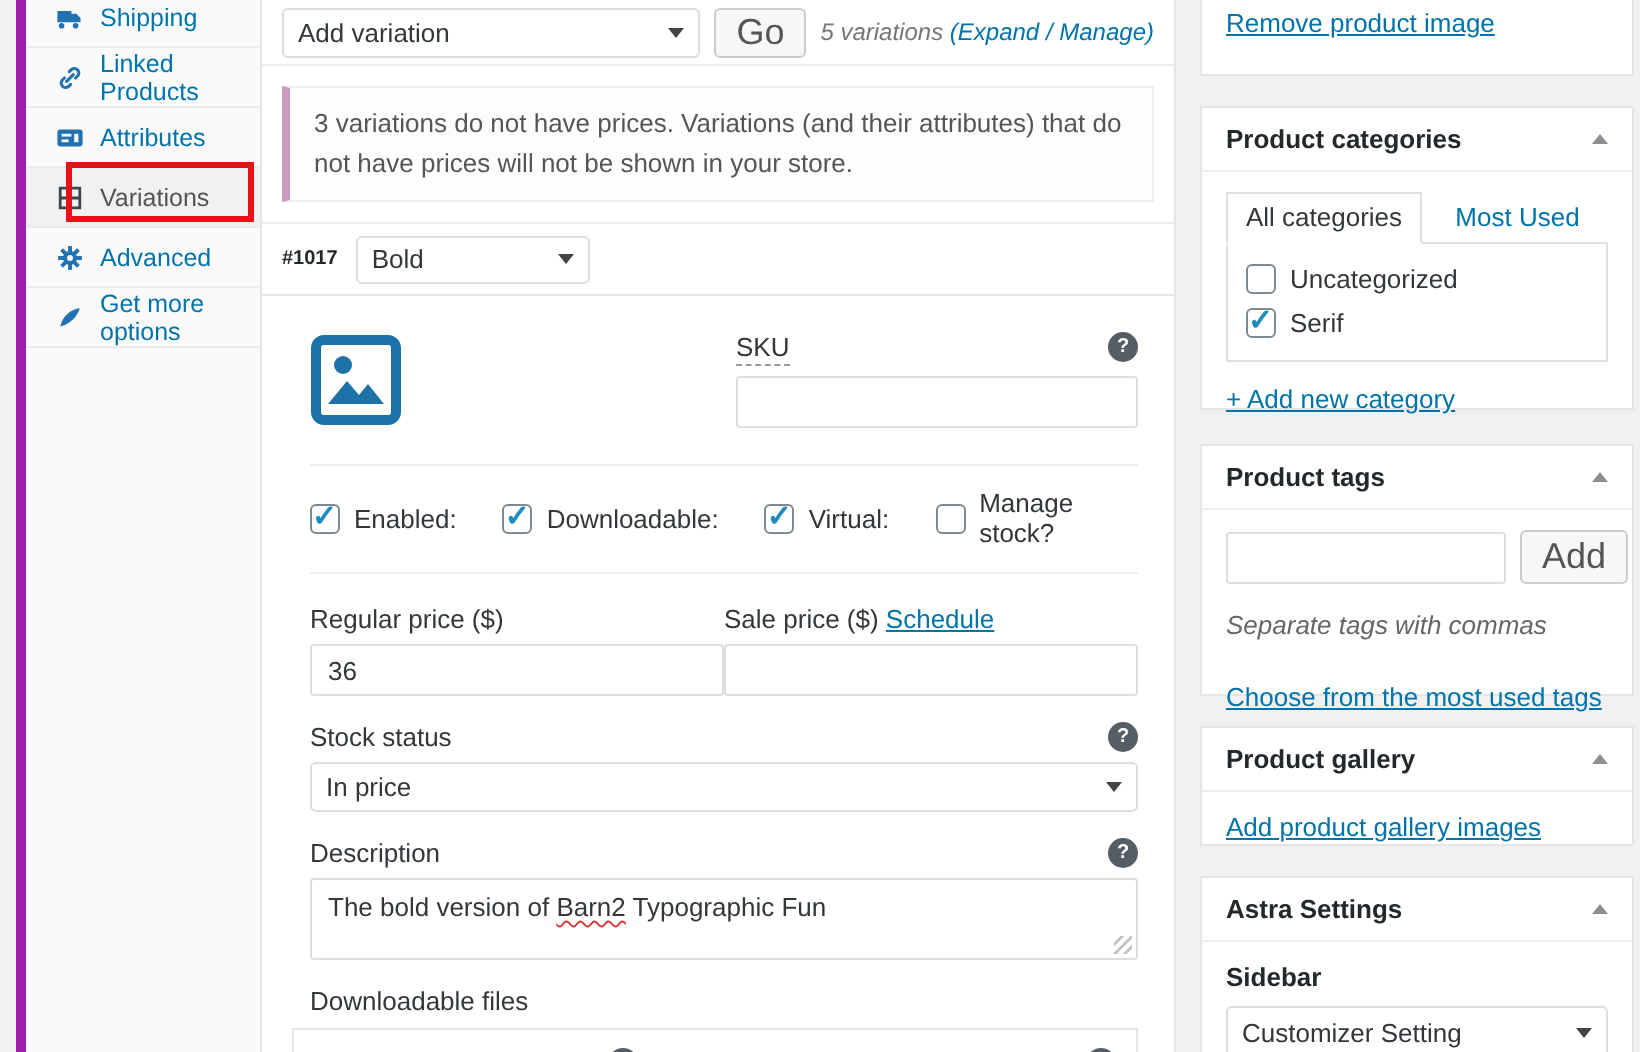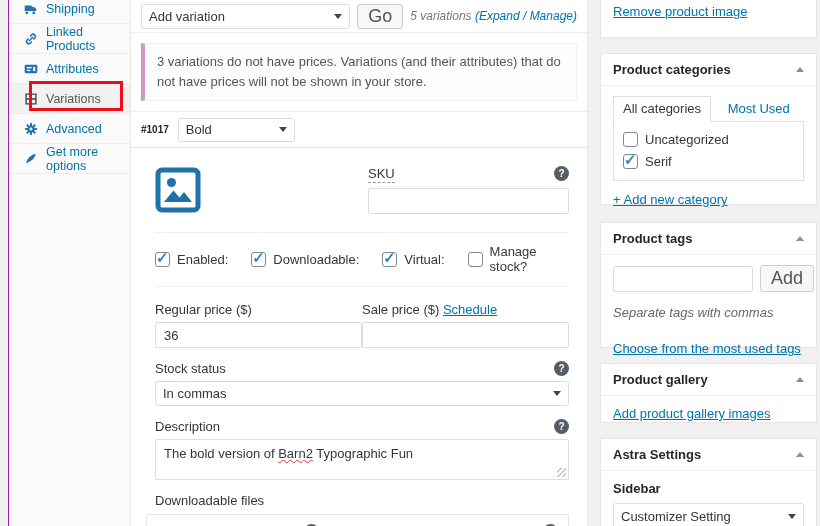--- a/index.html
+++ b/index.html
@@ -9,21 +9,21 @@
     background:#f1f1f1;
     font-family:"Liberation Sans", sans-serif;
     font-size:13px; color:#444;
   }
   a { color:#0073aa; text-decoration:underline; cursor:pointer; }
   a.no-underline { text-decoration:none; }
 
   
   .left-tabs {
     position:absolute; left:8px; top:0; width:123px; height:526px;
-    background:#fafafa; border-left:1px solid #a21caf; border-right:1px solid #e5e5e5;
+    background:#fafafa; border-left:5px solid #a21caf; border-right:1px solid #e5e5e5;
   }
   .left-tabs ul { list-style:none; margin-top:-6px; }
   .left-tabs li {
     height:30px; display:flex; align-items:center; gap:8px;
     padding-left:15px; border-bottom:1px solid #ececec;
     color:#0073aa; cursor:pointer; background:#fafafa; position:relative;
   }
   .left-tabs li .tab-label { font-size:12.5px; }
   .left-tabs li.active { background:#f1f1f1; color:#555; }
   .left-tabs li svg { flex:0 0 auto; }
@@ -309,21 +309,21 @@
         <input type="text" value="" style="">
       </div>
     </div>
 
     <div class="stock-row">
       <div class="label-row">
         <span class="field-label">Stock status</span>
         <span class="help-icon">?</span>
       </div>
       <div class="fake-select" style="width:100%;">
-        <span>In commas</span>
+        <span>In price</span>
         <span class="arrow-down"></span>
       </div>
     </div>
 
     <div class="desc-row">
       <div class="label-row">
         <span class="field-label">Description</span>
         <span class="help-icon">?</span>
       </div>
       <div class="fake-textarea"><span>The bold version of </span><span class="misspelled">Barn2</span><span> Typographic Fun</span></div>

